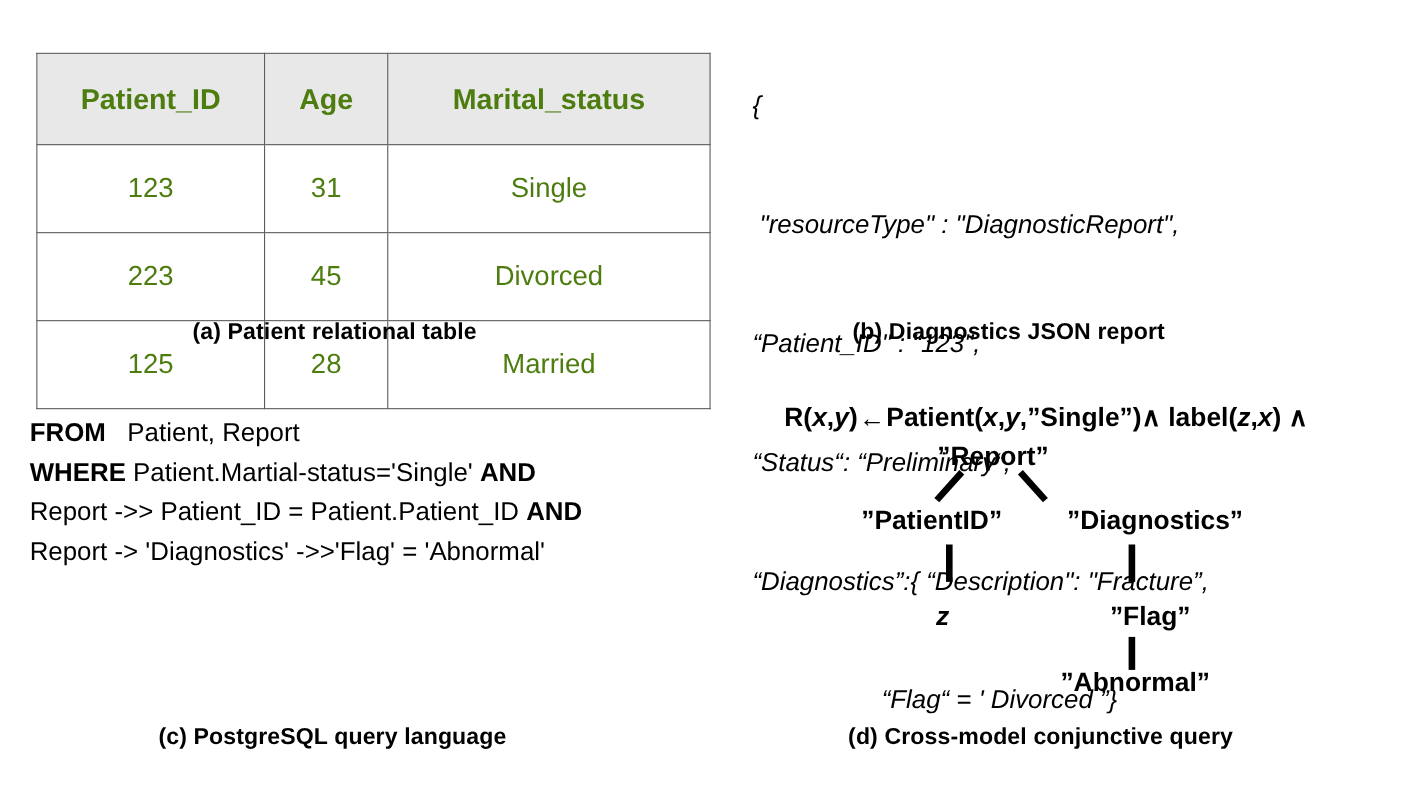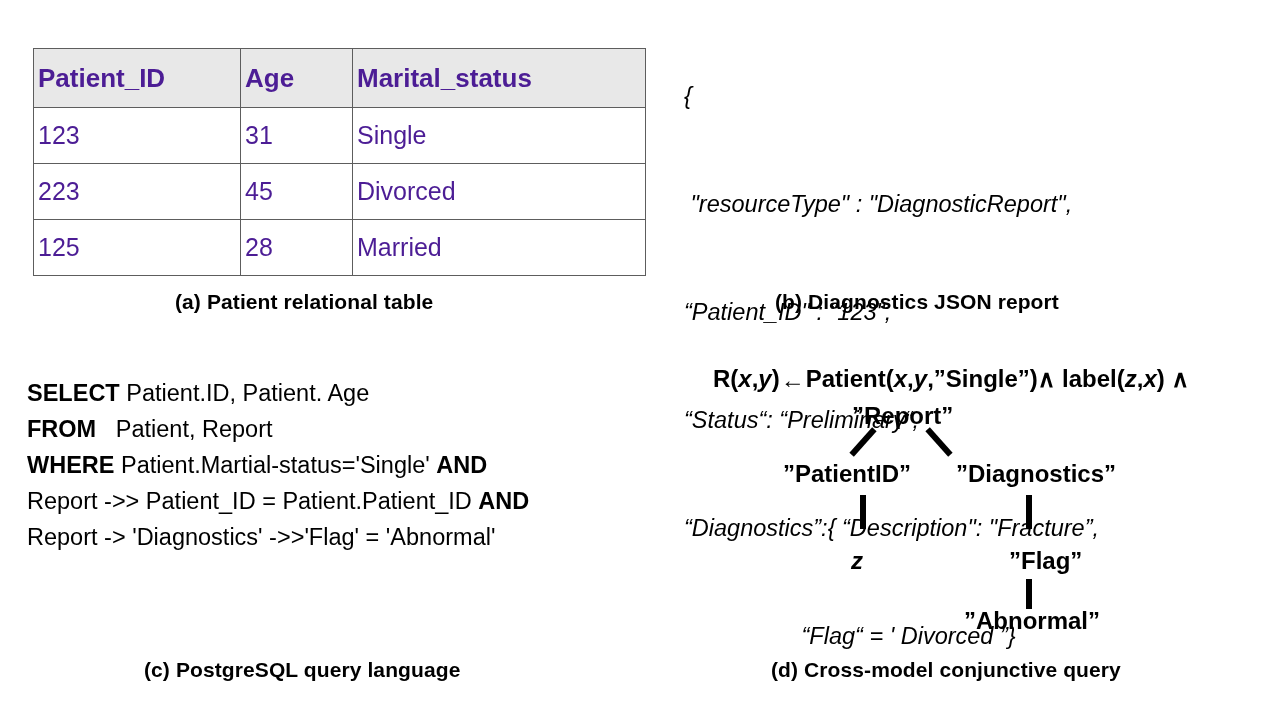--- a/index.html
+++ b/index.html
@@ -23,27 +23,27 @@
     top: 48px;
     width: 612px;
   }
   table.rel {
     border-collapse: collapse;
     width: 612px;
     table-layout: fixed;
   }
   table.rel th, table.rel td {
     border: 1px solid #5d5d5d;
-    text-align: left;
+    text-align: center;
     font-size: 25px;
     font-weight: normal;
-    padding: 4px;
+    padding: 16px;
     height: 47px;
     vertical-align: middle;
-    color: #4c1d95;
+    color: #4d7c0f;
   }
   table.rel thead th {
     background: #e8e8e8;
     font-weight: bold;
     font-size: 26px;
     height: 50px;
   }
   table.rel col.c1 { width: 207px; }
   table.rel col.c2 { width: 112px; }
   table.rel col.c3 { width: 293px; }
@@ -110,21 +110,21 @@
     transform: translateY(1px);
     padding: 0 1px;
   }
   .node {
     position: absolute;
     font-size: 24px;
     white-space: nowrap;
   }
   #node-report     { left: 152px; top: 47px; text-align: center; }
   #node-patientid  { left: 83px;  top: 105px; }
-  #node-diag       { left: 256px; top: 105px; }
+  #node-diag       { left: 270px; top: 105px; }
   #node-z          { left: 151px; top: 192px; font-style: italic; }
   #node-flag       { left: 309px; top: 192px; }
   #node-abnormal   { left: 264px; top: 252px; }
   .edge {
     position: absolute;
     background: #000;
   }
   
   #edge-l {
     left: 146px; top: 84px;
@@ -186,21 +186,20 @@
   <span class="ln"> "resourceType" : "DiagnosticReport",</span>
   <span class="ln">“Patient_ID" : “123",</span>
   <span class="ln">“Status“: “Preliminary“,</span>
   <span class="ln">“Diagnostics”:{ “Description": "Fracture”,</span>
   <span class="ln">                  “Flag“ = ' Divorced ”}</span>
   
 </div>
 <div class="caption" id="cap-b">(b) Diagnostics JSON report</div>
 
 <div id="panel-c">
-  <span class="ln"><b>SELECT</b><span> Patient.ID, Patient. Age</span></span>
   <span class="ln"><b>FROM</b><span>   Patient, Report</span></span>
   <span class="ln"><b>WHERE</b><span> Patient.Martial-status='Single' </span><b>AND</b></span>
   <span class="ln"><span>Report -&gt;&gt; Patient_ID = Patient.Patient_ID </span><b>AND</b></span>
   <span class="ln"><span>Report -&gt; 'Diagnostics' -&gt;&gt;'Flag' = 'Abnormal'</span></span>
 </div>
 <div class="caption" id="cap-c">(c) PostgreSQL query language</div>
 
 <div id="panel-d">
   <div id="cq-head"><span>R(</span><i>x</i><span>,</span><i>y</i><span>)</span><span class="arrow-glyph">←</span><span>Patient(</span><i>x</i><span>,</span><i>y</i><span>,”Single”)∧ label(</span><i>z</i><span>,</span><i>x</i><span>) ∧</span></div>
 

